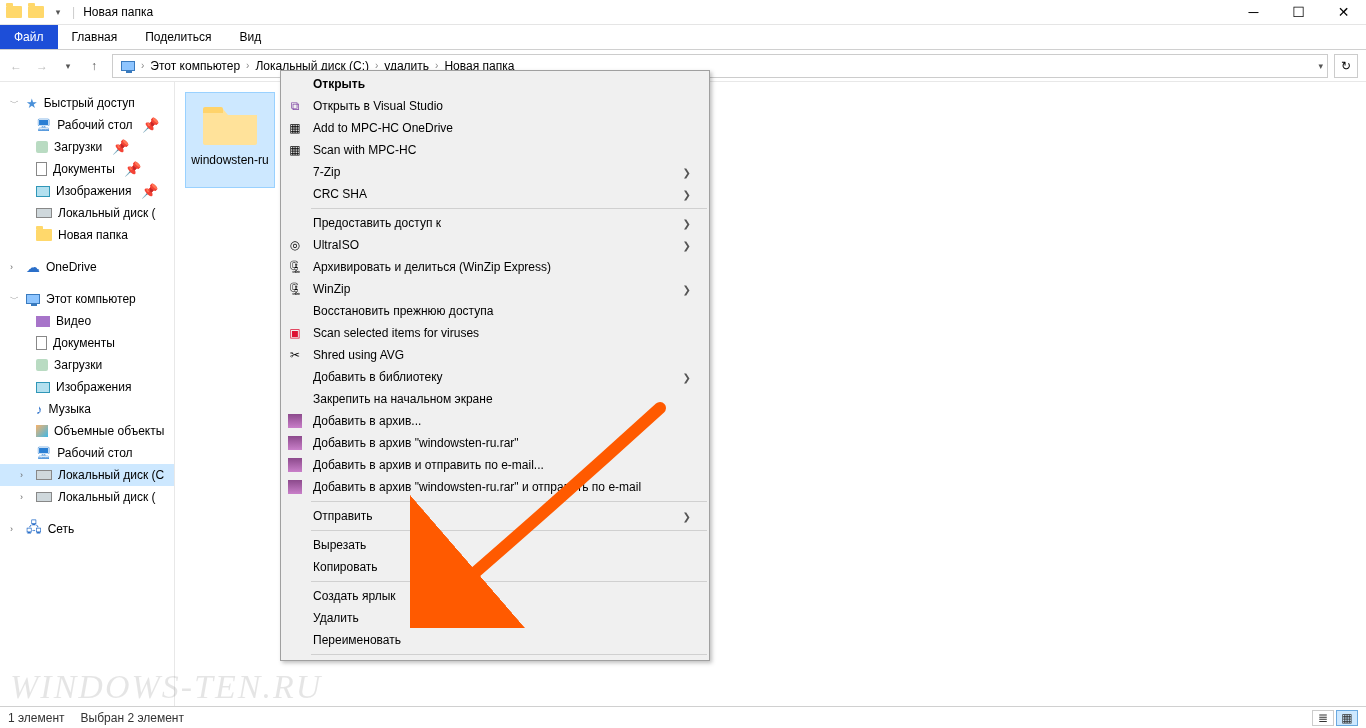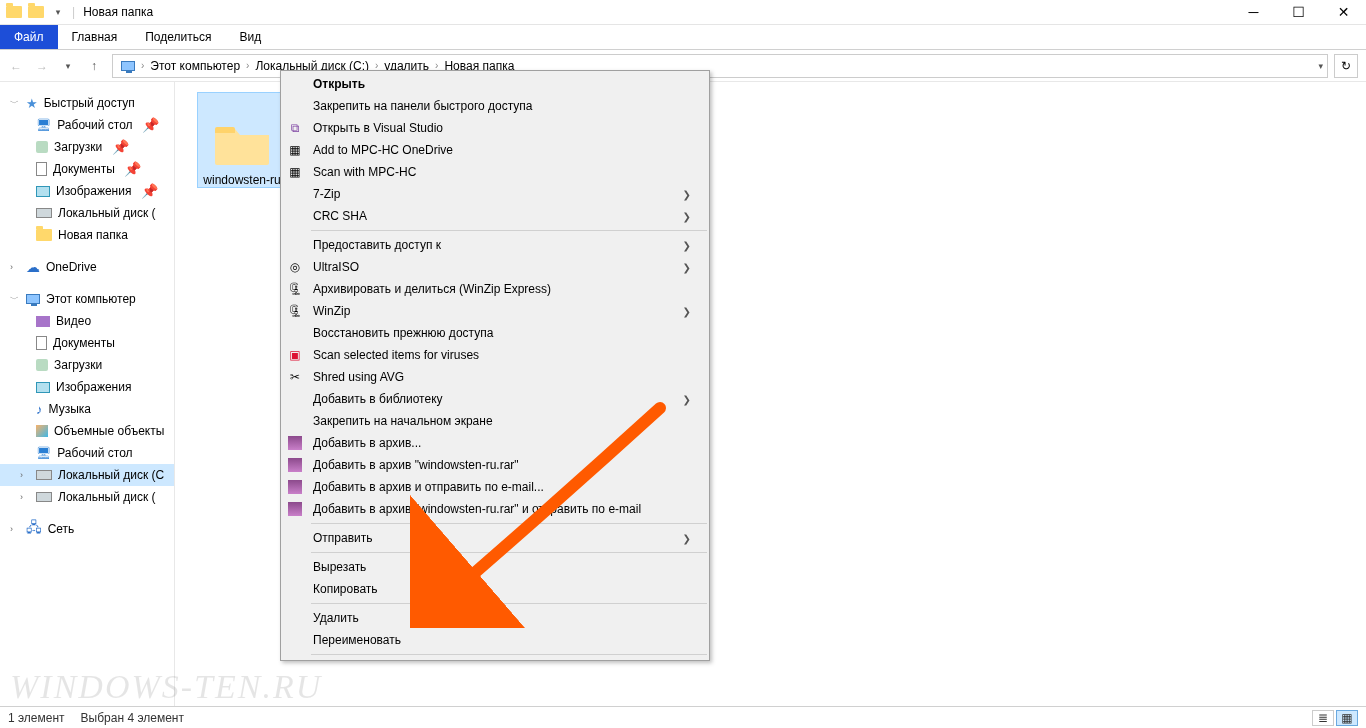--- a/index.html
+++ b/index.html
@@ -27,21 +27,21 @@
 
 .body { display: flex; height: calc(728px - 25px - 25px - 32px - 22px); }
 .sidebar { width: 175px; border-right: 1px solid #e8e8e8; padding-top: 10px; overflow: hidden; }
 .tree-item { display: flex; align-items: center; height: 22px; padding-left: 20px; gap: 6px; white-space: nowrap; }
 .tree-item.root { padding-left: 10px; }
 .tree-item .exp { width: 10px; color: #666; font-size: 9px; }
 .tree-item.selected { background: #cde8ff; }
 .tree-group-gap { height: 10px; }
 
 .content { flex: 1; position: relative; padding: 10px; }
-.folder-item { width: 90px; height: 96px; display: flex; flex-direction: column; align-items: center; justify-content: flex-end; background: #cde8ff; border: 1px solid #99d1ff; padding-top: 6px; margin-left: 12px; }
+.folder-item { width: 90px; height: 96px; display: flex; flex-direction: column; align-items: center; justify-content: flex-start; background: #cde8ff; border: 1px solid #99d1ff; padding-top: 6px; }
 .folder-icon-big { width: 58px; height: 48px; }
 .folder-label { text-align: center; padding-top: 6px; font-size: 12px; }
 
 .context-menu { position: absolute; left: 280px; top: 70px; width: 430px; background: #f0f0f0; border: 1px solid #a0a0a0; box-shadow: 2px 2px 4px rgba(0,0,0,0.25); padding: 2px 0; }
 .cm-item { height: 22px; display: flex; align-items: center; padding-left: 32px; padding-right: 18px; position: relative; }
 .cm-item.bold { font-weight: bold; }
 .cm-item .cm-icon { position: absolute; left: 6px; width: 16px; height: 16px; display:flex; align-items:center; justify-content:center; font-size:12px; }
 .cm-item .cm-arrow { margin-left: auto; color: #555; font-size: 10px; }
 .cm-sep { height: 1px; background: #d0d0d0; margin: 3px 2px 3px 30px; }
 
@@ -241,23 +241,20 @@
       <div class="folder-label">windowsten-ru</div>
     </div>
   </div>
 </div>
 
 <div class="context-menu">
   <div class="cm-item bold">
       <span>Открыть</span>
     </div>
   <div class="cm-item">
-      <span>Закрепить на панели быстрого доступа</span>
-    </div>
-  <div class="cm-item">
       <span class="cm-icon" style="color:#7b3fa0">⧉</span>
       <span>Открыть в Visual Studio</span>
     </div>
   <div class="cm-item">
       <span class="cm-icon">▦</span>
       <span>Add to MPC-HC OneDrive</span>
     </div>
   <div class="cm-item">
       <span class="cm-icon">▦</span>
       <span>Scan with MPC-HC</span>
@@ -337,20 +334,23 @@
       <span class="cm-arrow">❯</span>
     </div>
   <div class="cm-sep"></div>
   <div class="cm-item">
       <span>Вырезать</span>
     </div>
   <div class="cm-item">
       <span>Копировать</span>
     </div>
   <div class="cm-sep"></div>
+  <div class="cm-item">
+      <span>Создать ярлык</span>
+    </div>
   <div class="cm-item">
       <span>Удалить</span>
     </div>
   <div class="cm-item">
       <span>Переименовать</span>
     </div>
   <div class="cm-sep"></div>
 </div>
 
 <svg class="arrow-annotation" width="260" height="240" viewBox="0 0 260 240">
@@ -359,18 +359,18 @@
         <path d="M0,0 L18,9 L0,18 Z" fill="#ff5a00"></path>
       </marker>
     </defs>
   <path d="M 250 20 Q 140 120 30 215" stroke="#ff5a00" stroke-width="12" fill="none" marker-end="url(#ah)" stroke-linecap="round"></path>
 </svg>
 
 <div class="watermark">windows-ten.ru</div>
 
 <div class="statusbar">
   <span>1 элемент</span>
-  <span>Выбран 4 элемент</span>
+  <span>Выбран 2 элемент</span>
   <div class="views">
     <div class="view-btn">≣</div>
     <div class="view-btn active">▦</div>
   </div>
 </div>
 
 </body></html>

